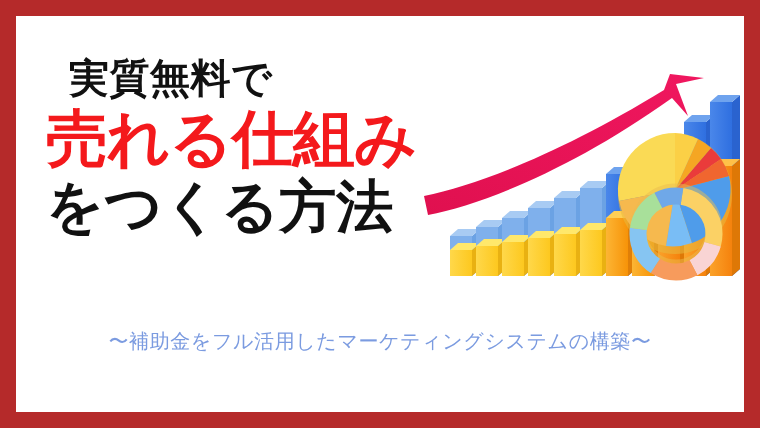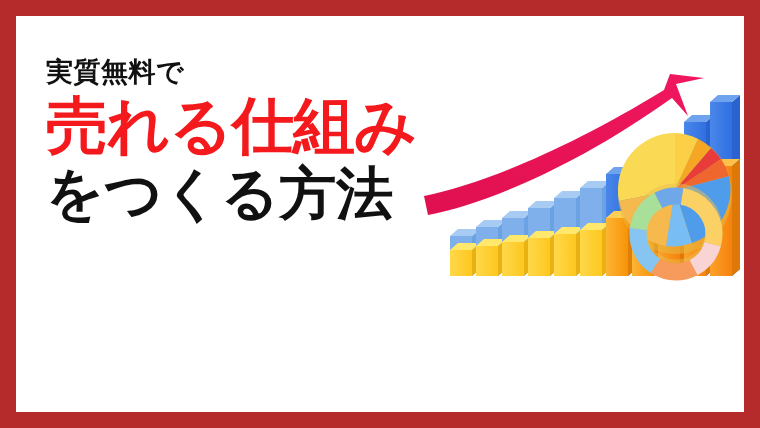--- a/index.html
+++ b/index.html
@@ -32,23 +32,24 @@
     top: 58px;
     width: 380px;
   }
   .hl-line {
     font-weight: bold;
     letter-spacing: 0.5px;
     white-space: nowrap;
     line-height: 1.0;
   }
   .hl-1 {
-    font-size: 27px;
+    font-size: 40px;
     color: #111111;
     margin-bottom: 10px;
+    margin-left: 23px;
   }
   .hl-2 {
     font-size: 62px;
     color: #f4191c;
     margin-bottom: 8px;
     letter-spacing: -1px;
   }
   .hl-3 {
     font-size: 57px;
     color: #111111;
@@ -246,15 +247,16 @@
         <circle cx="252" cy="162" r="38" fill="none" stroke="#fbd165" stroke-width="17" stroke-dasharray="64 175" stroke-dashoffset="-6" transform="rotate(-90 252 162)"></circle>
         <circle cx="252" cy="162" r="38" fill="none" stroke="#f9d4d4" stroke-width="17" stroke-dasharray="31 208" stroke-dashoffset="-70" transform="rotate(-90 252 162)"></circle>
         <circle cx="252" cy="162" r="38" fill="none" stroke="#f79b5c" stroke-width="17" stroke-dasharray="40 199" stroke-dashoffset="-101" transform="rotate(-90 252 162)"></circle>
         <circle cx="252" cy="162" r="38" fill="none" stroke="#86c5f2" stroke-width="17" stroke-dasharray="43 196" stroke-dashoffset="-141" transform="rotate(-90 252 162)"></circle>
         <circle cx="252" cy="162" r="38" fill="none" stroke="#a8e09a" stroke-width="17" stroke-dasharray="36 203" stroke-dashoffset="-184" transform="rotate(-90 252 162)"></circle>
         <circle cx="252" cy="162" r="38" fill="none" stroke="#6fa8e8" stroke-width="17" stroke-dasharray="25 214" stroke-dashoffset="-220" transform="rotate(-90 252 162)"></circle>
       </g>
     </svg>
   </div>
 
+  <div class="subtitle" style="color: rgb(123, 155, 224);">〜補助金をフル活用したマーケティングシステムの構築〜</div>
 
   <div class="frame" style="border-color: rgb(181, 42, 42); border-width: 16px;"></div>
 </div>
 
 </body></html>

